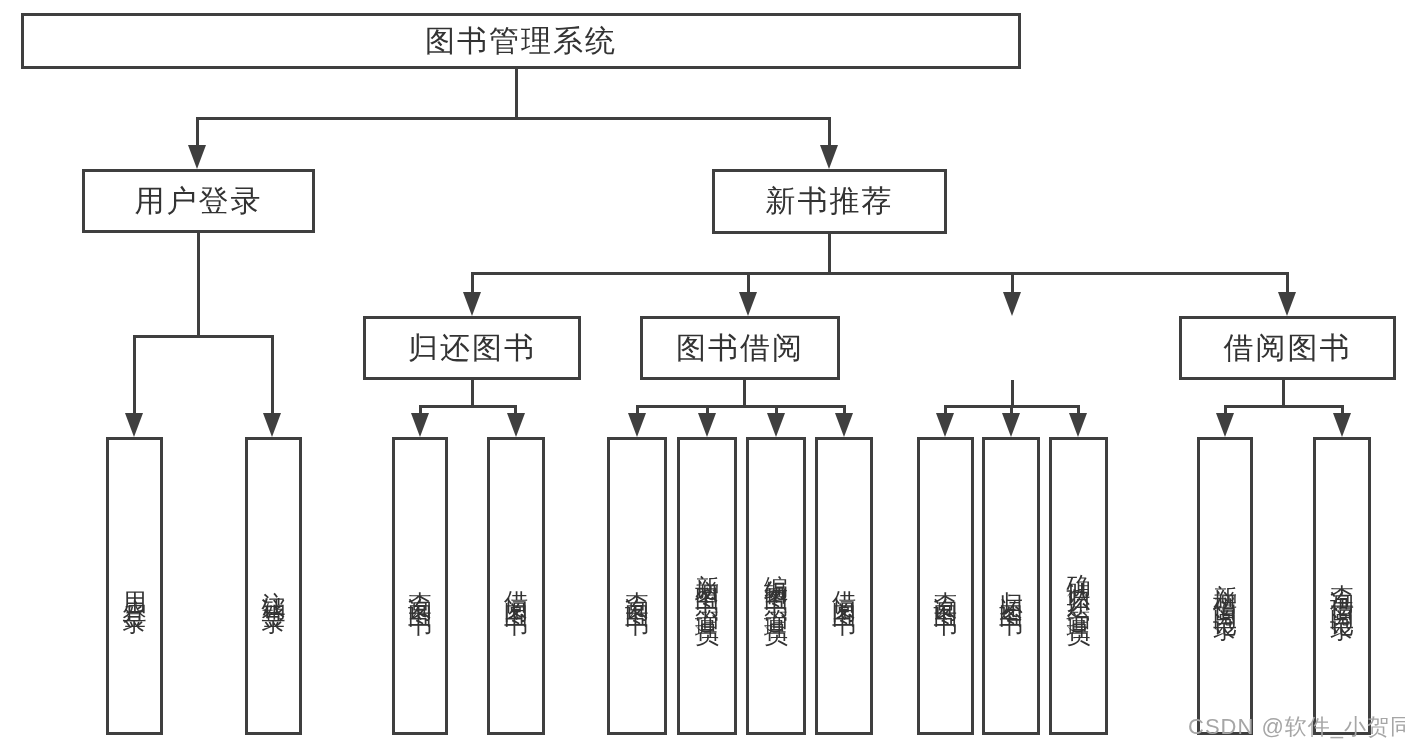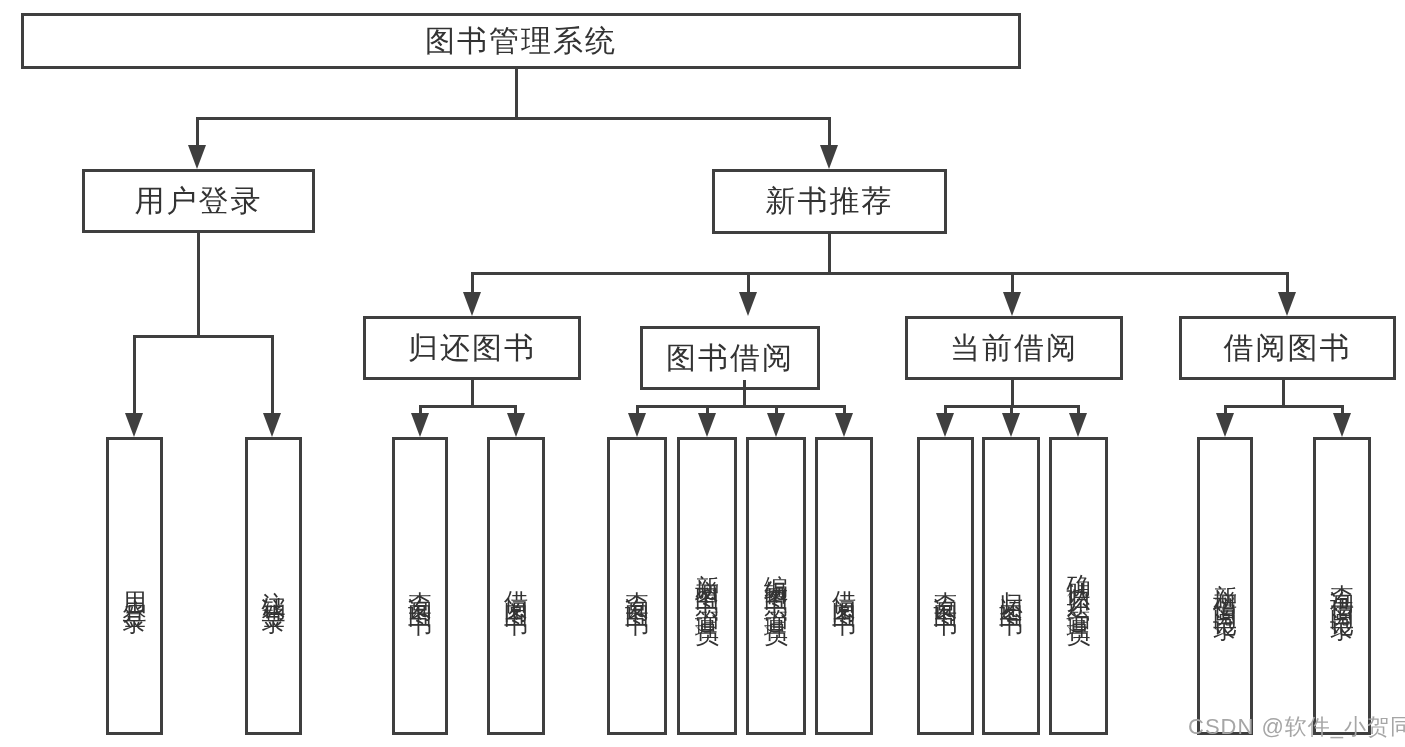--- a/index.html
+++ b/index.html
@@ -41,25 +41,22 @@
   <div class="box" style="left:82px;top:169px;width:233px;height:64px;">
     <span class="h-label">用户登录</span>
   </div>
   <div class="box" style="left:712px;top:169px;width:235px;height:65px;">
     <span class="h-label">新书推荐</span>
   </div>
 
   <div class="box mid" style="left:363px;width:218px;">
     <span class="h-label">归还图书</span>
   </div>
-  <div class="box mid" style="left:640px;width:180px;margin-top:10px;">
+  <div class="box mid" style="left:640px;width:200px;">
     <span class="h-label">图书借阅</span>
-  </div>
-  <div class="box mid" style="left:905px;width:218px;">
-    <span class="h-label">当前借阅</span>
   </div>
   <div class="box mid" style="left:1179px;width:217px;">
     <span class="h-label">借阅图书</span>
   </div>
 
   <div class="box leaf" style="left:106px;width:57px;">
     <span class="v-label">用户登录</span>
   </div>
   <div class="box leaf" style="left:245px;width:57px;">
     <span class="v-label">注销登录</span>

